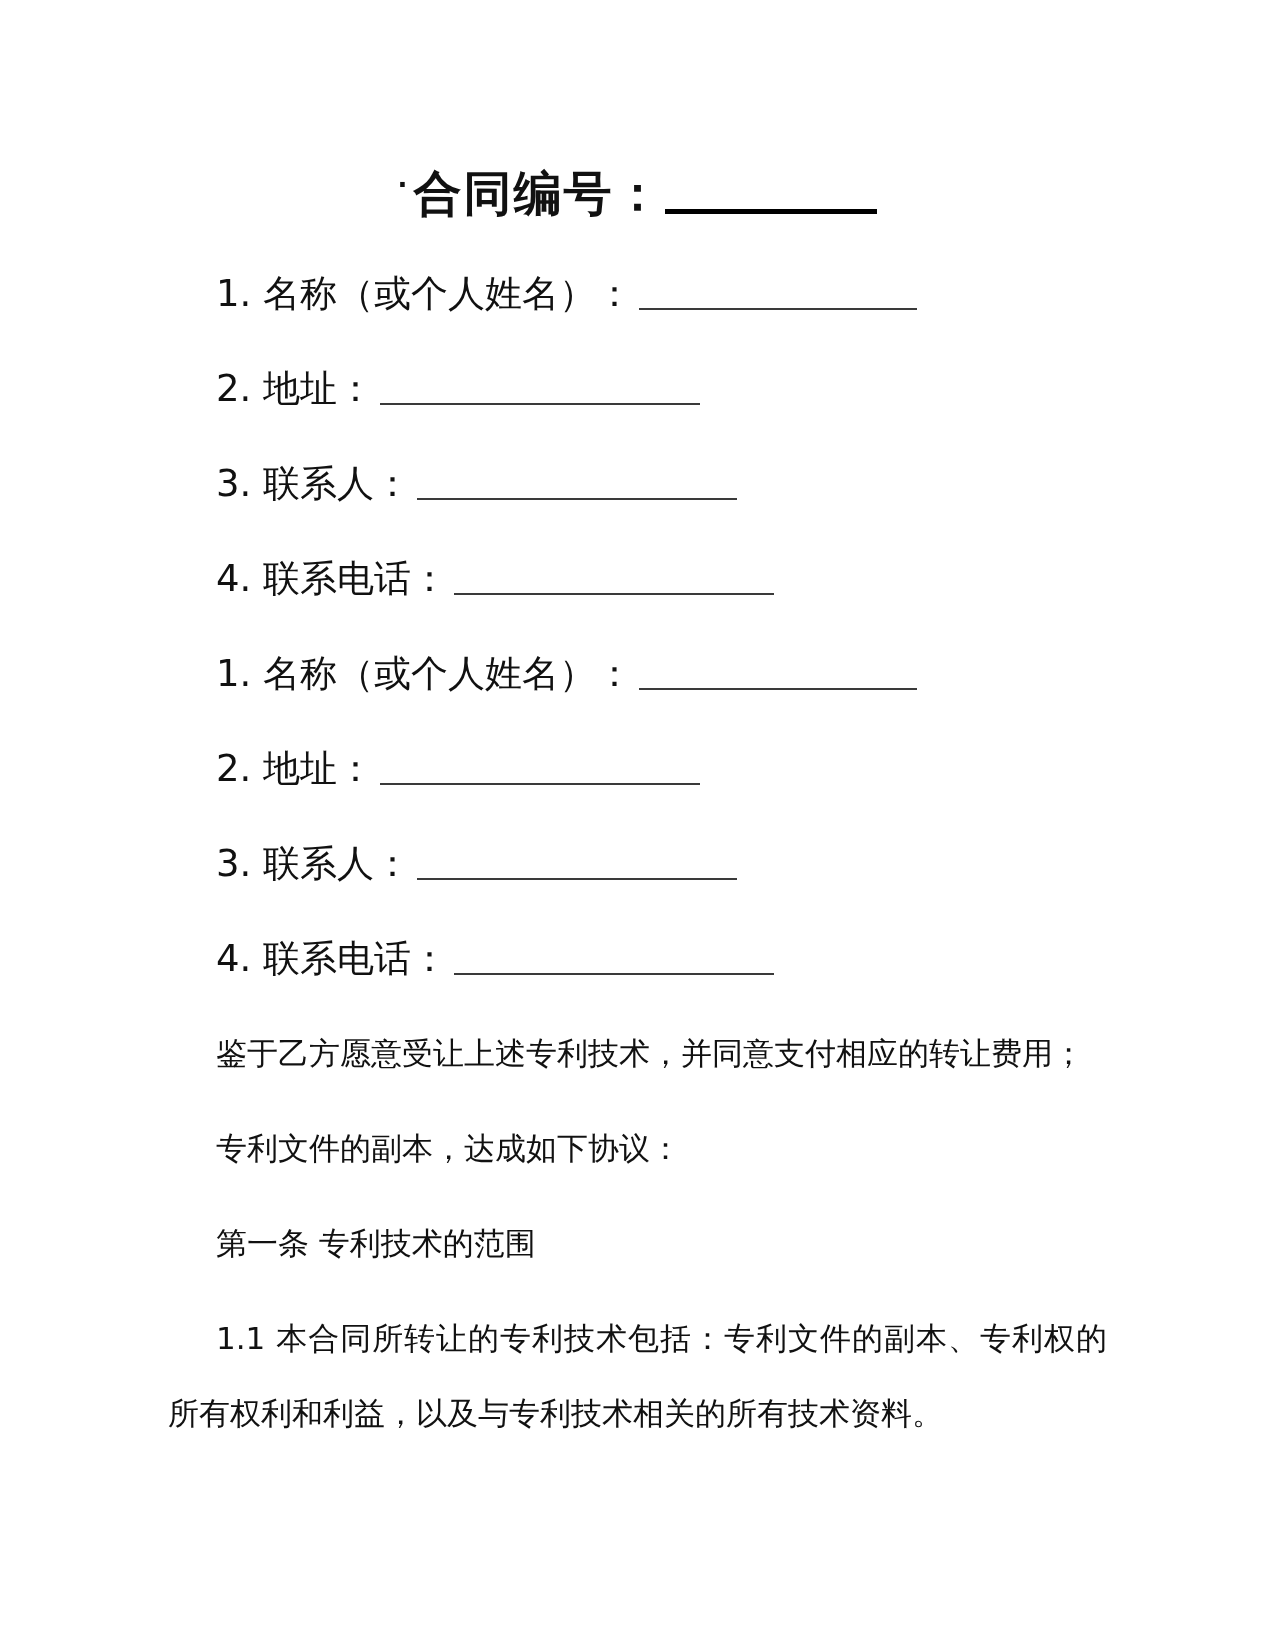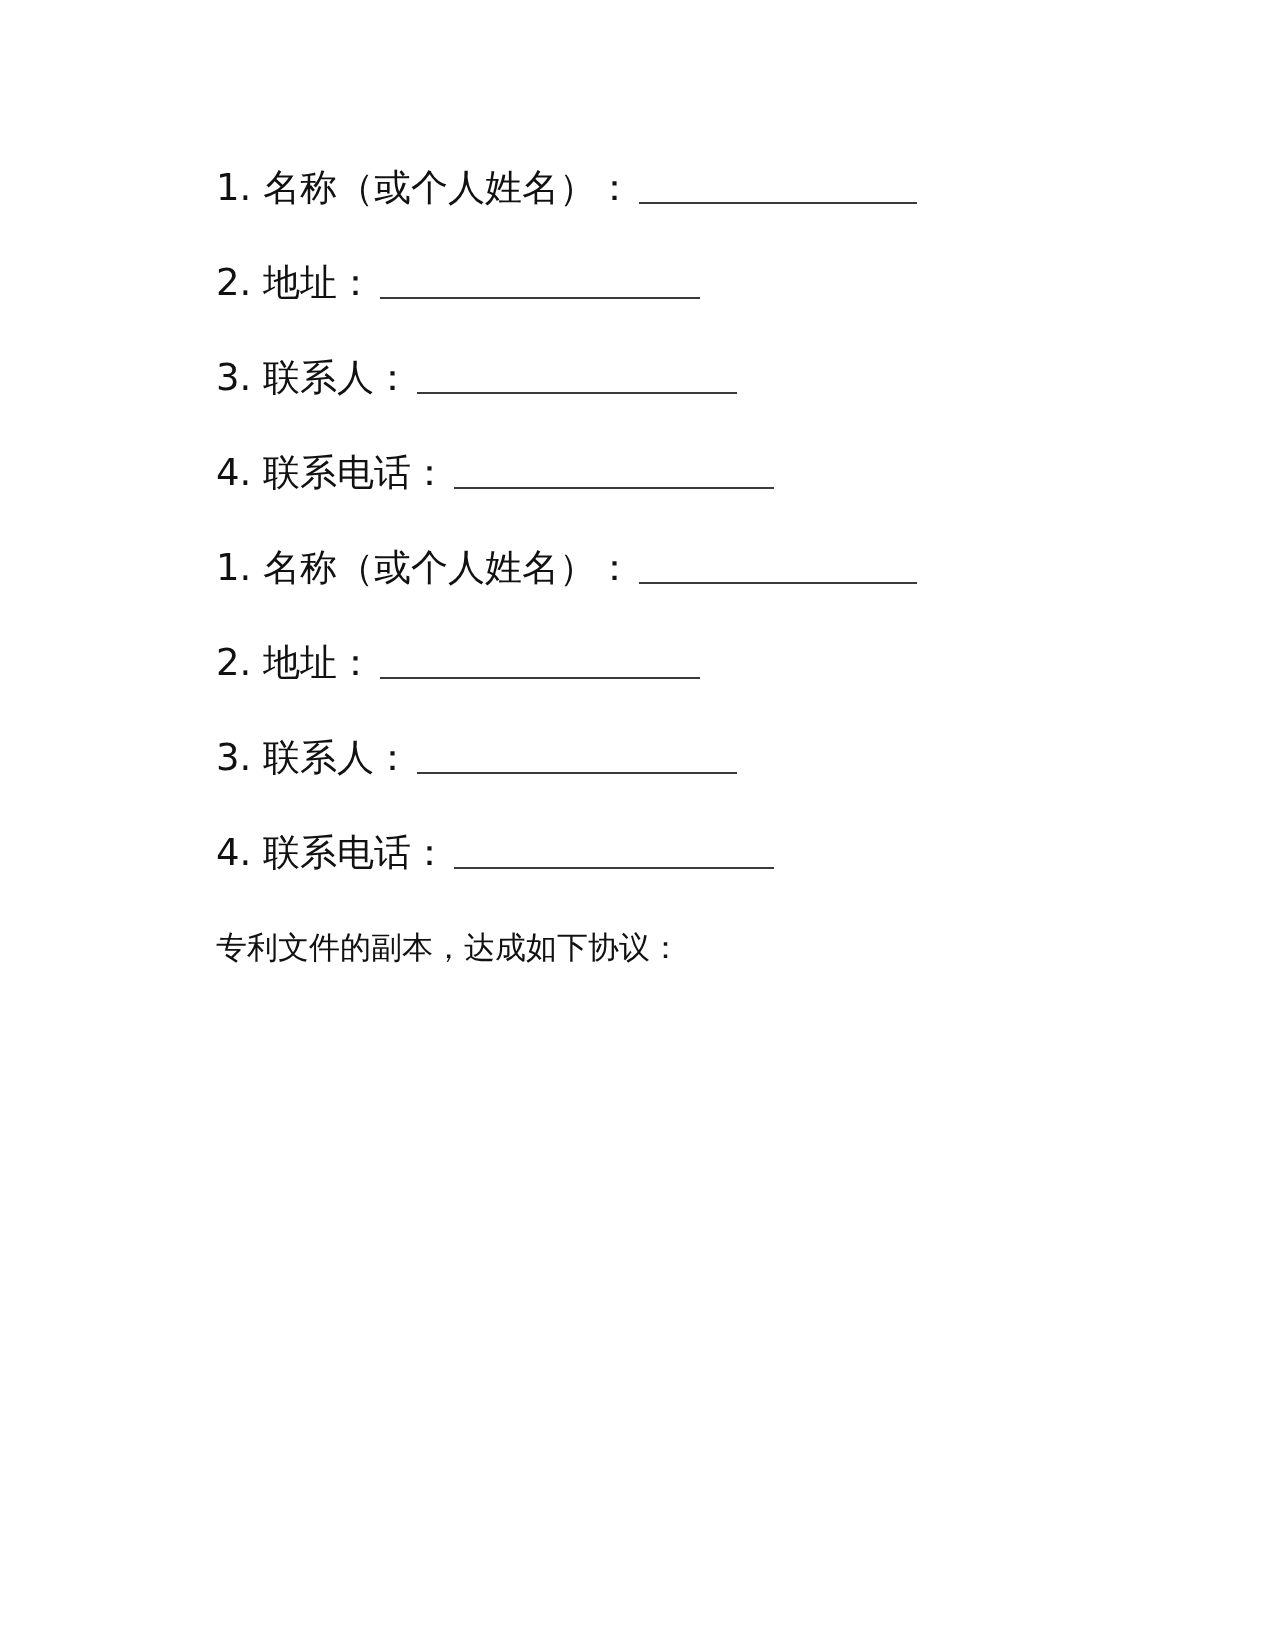--- a/index.html
+++ b/index.html
@@ -61,20 +61,23 @@
     margin-bottom: 20px;
     text-indent: 48px;
     text-align: justify;
   }
 </style>
 </head>
 <body>
 
 <div class="page">
 
+  <div class="doc-title">
+    <span class="title-dot">·</span><span>合同编号：</span><span class="blank-line title-blank"></span>
+  </div>
 
   <div class="field-row">
     <span>1. 名称（或个人姓名）：</span><span class="blank-line field-blank w-name"></span>
   </div>
 
   <div class="field-row">
     <span>2. 地址：</span><span class="blank-line field-blank w-short"></span>
   </div>
 
   <div class="field-row">
@@ -94,18 +97,21 @@
   </div>
 
   <div class="field-row">
     <span>3. 联系人：</span><span class="blank-line field-blank w-short"></span>
   </div>
 
   <div class="field-row">
     <span>4. 联系电话：</span><span class="blank-line field-blank w-short"></span>
   </div>
 
+  <p class="para">鉴于乙方愿意受让上述专利技术，并同意支付相应的转让费用；</p>
 
   <p class="para">专利文件的副本，达成如下协议：</p>
 
+  <p class="para">第一条 专利技术的范围</p>
 
+  <p class="para">1.1 本合同所转让的专利技术包括：专利文件的副本、专利权的所有权利和利益，以及与专利技术相关的所有技术资料。</p>
 
 </div>
 
 </body></html>

